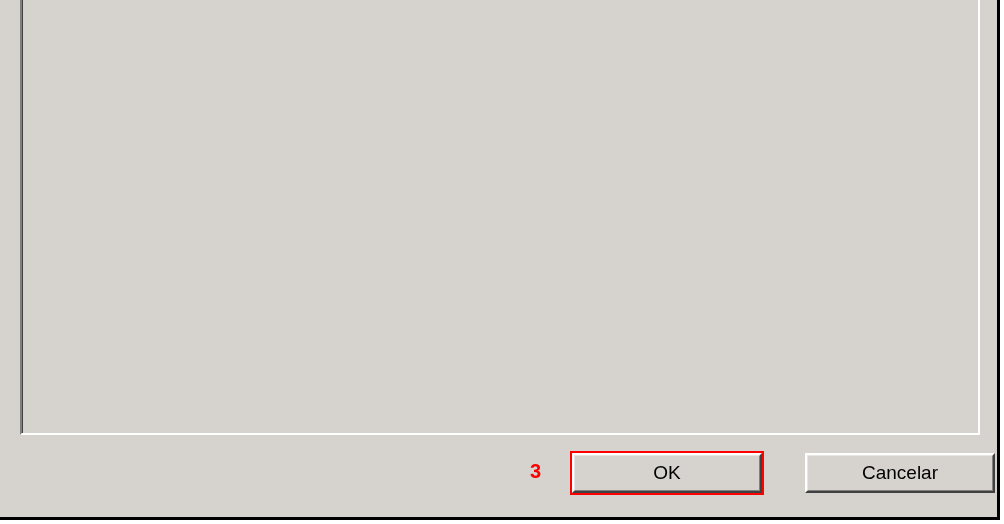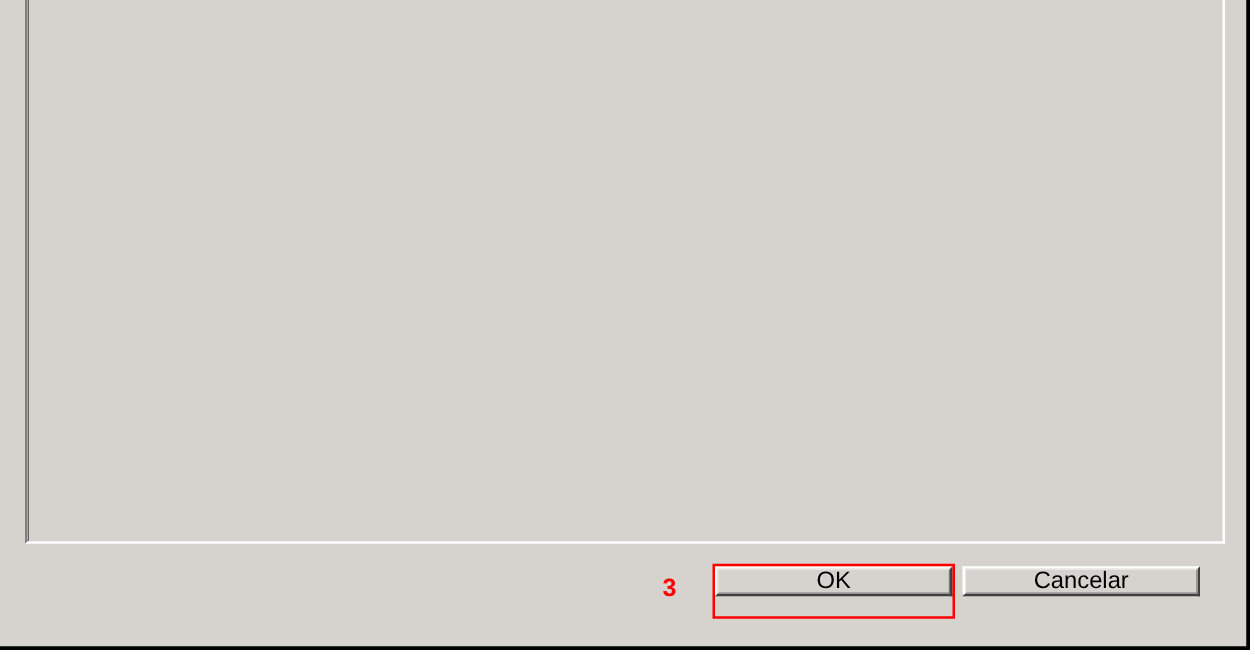--- a/index.html
+++ b/index.html
@@ -52,21 +52,21 @@
       display: flex;
       align-items: center;
       justify-content: center;
       border-top: 1px solid #e8e6e2;
       border-left: 1px solid #e8e6e2;
       border-right: 1px solid #808080;
       border-bottom: 1px solid #808080;
     }
     .btn {
       position: absolute;
-      height: 24px;
+      height: 40px;
       background: #d6d3ce;
       border-top: 2px solid #ffffff;
       border-left: 2px solid #ffffff;
       border-right: 2px solid #404040;
       border-bottom: 2px solid #404040;
       cursor: pointer;
       font-family: "Tahoma", "Arial", sans-serif;
       font-size: 19px;
       color: #000000;
     }
@@ -78,21 +78,21 @@
     .btn-ok-highlight {
       position: absolute;
       left: 570px;
       top: 451px;
       width: 194px;
       height: 44px;
       border: 2px solid #ff0000;
       pointer-events: none;
     }
     .btn-cancel {
-      left: 770px;
+      left: 805px;
       top: 453px;
       width: 190px;
     }
   </style>
 </head>
 <body>
 
 <div class="dialog">
   <div class="content-panel"></div>
 

